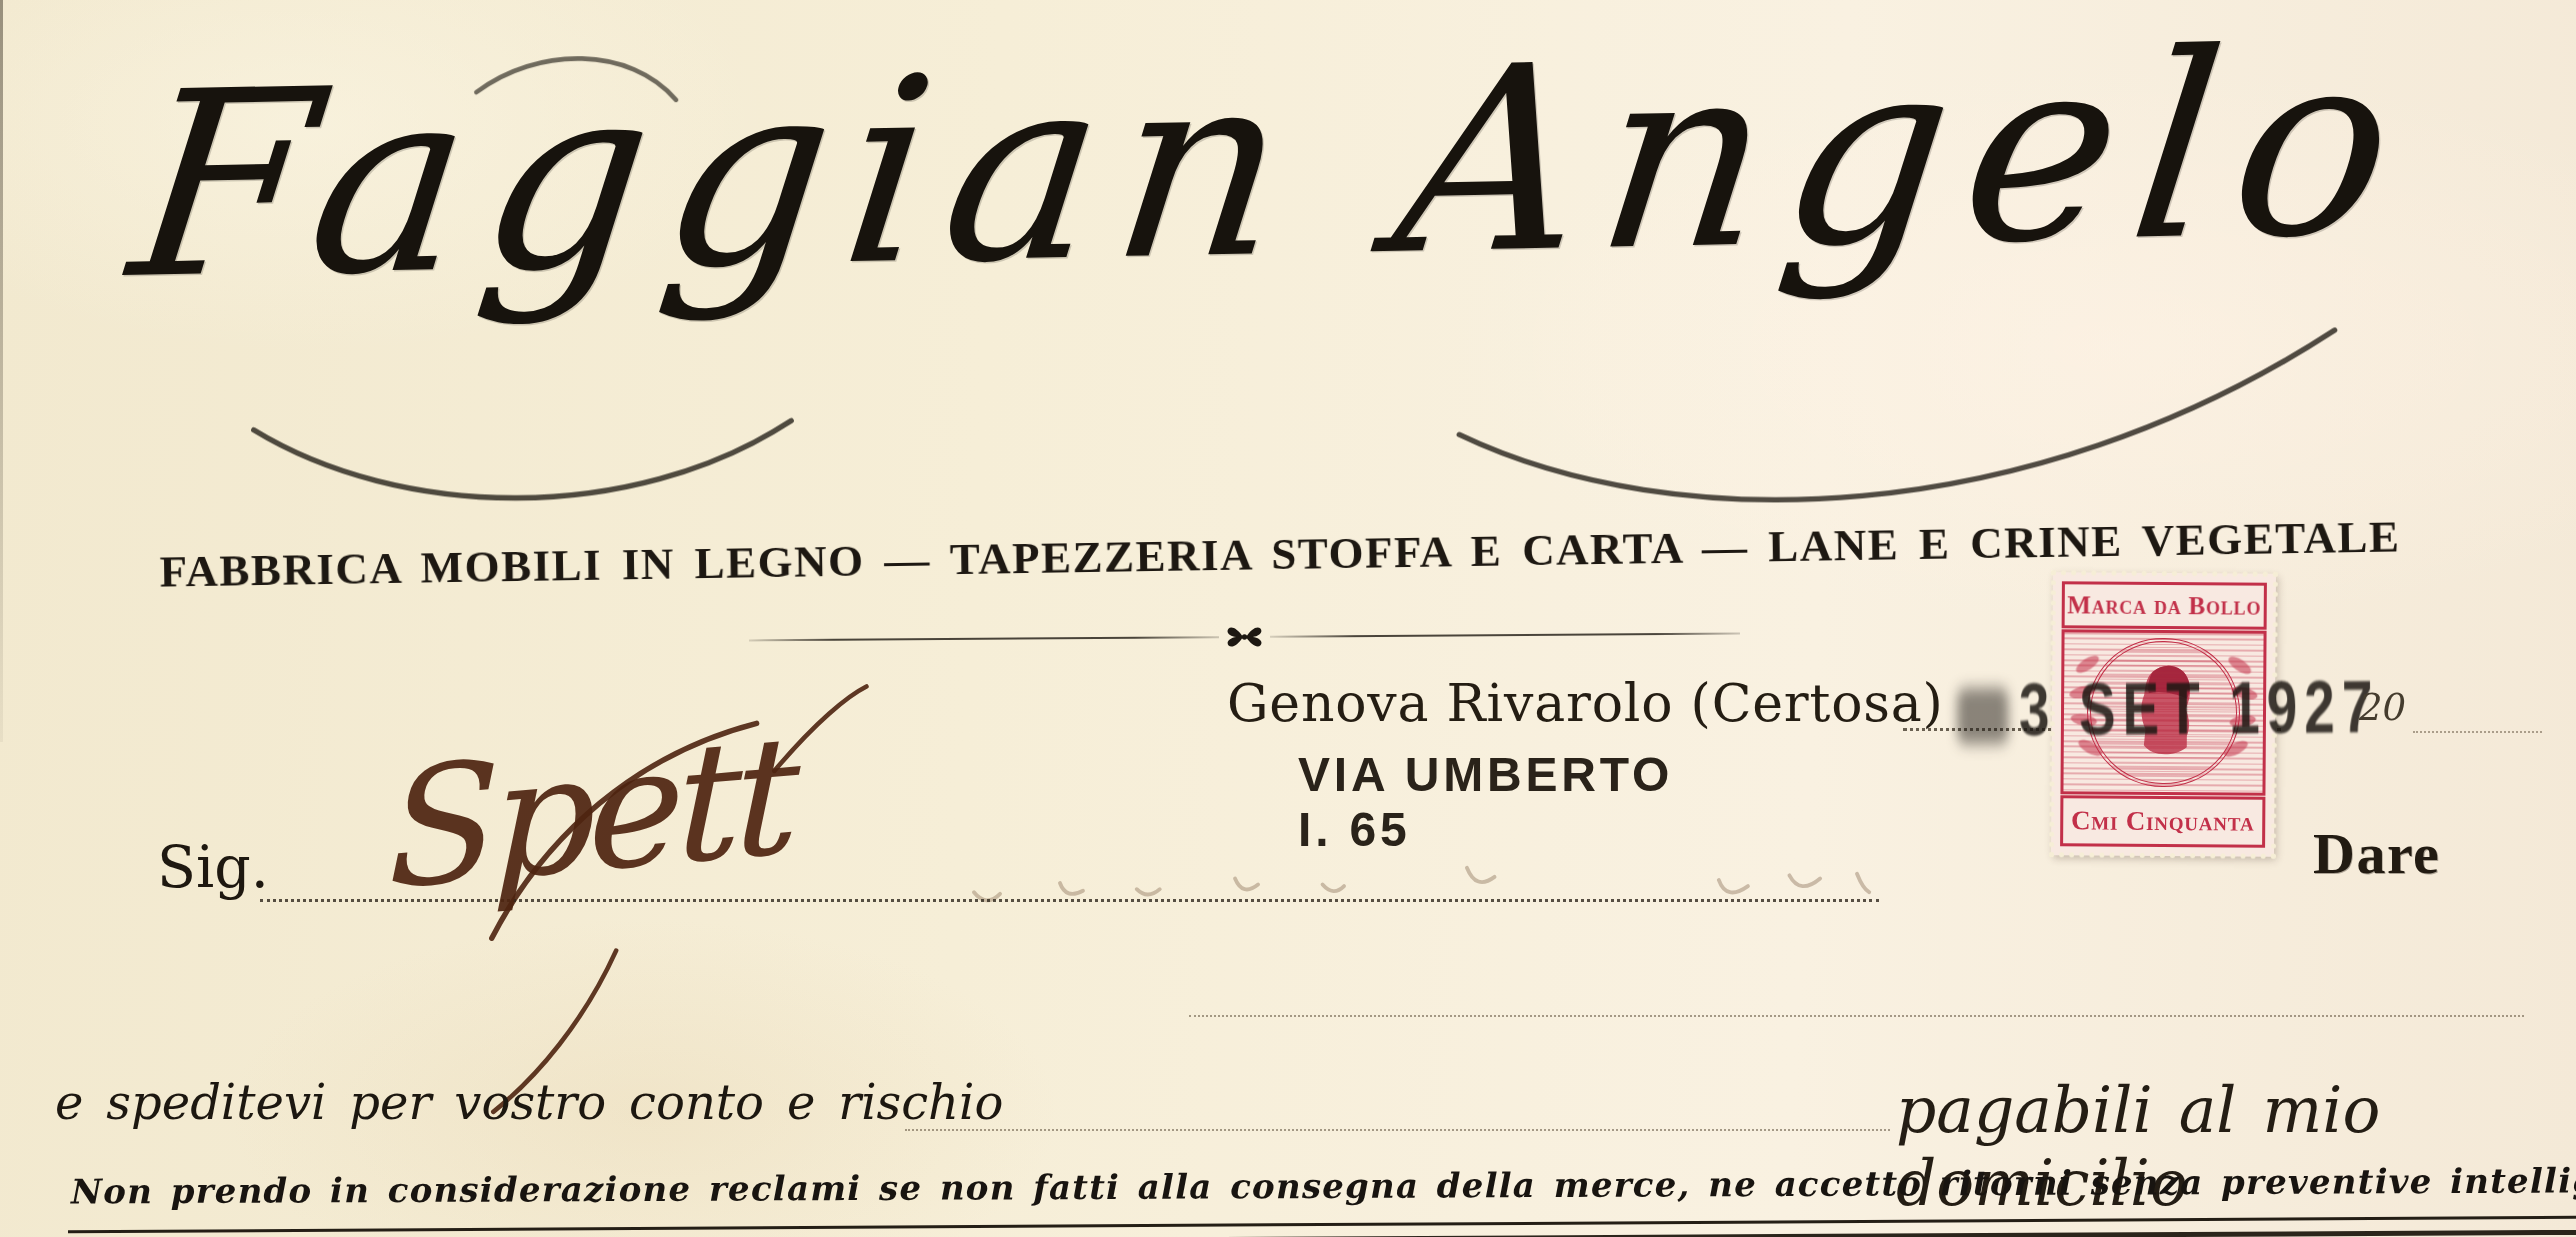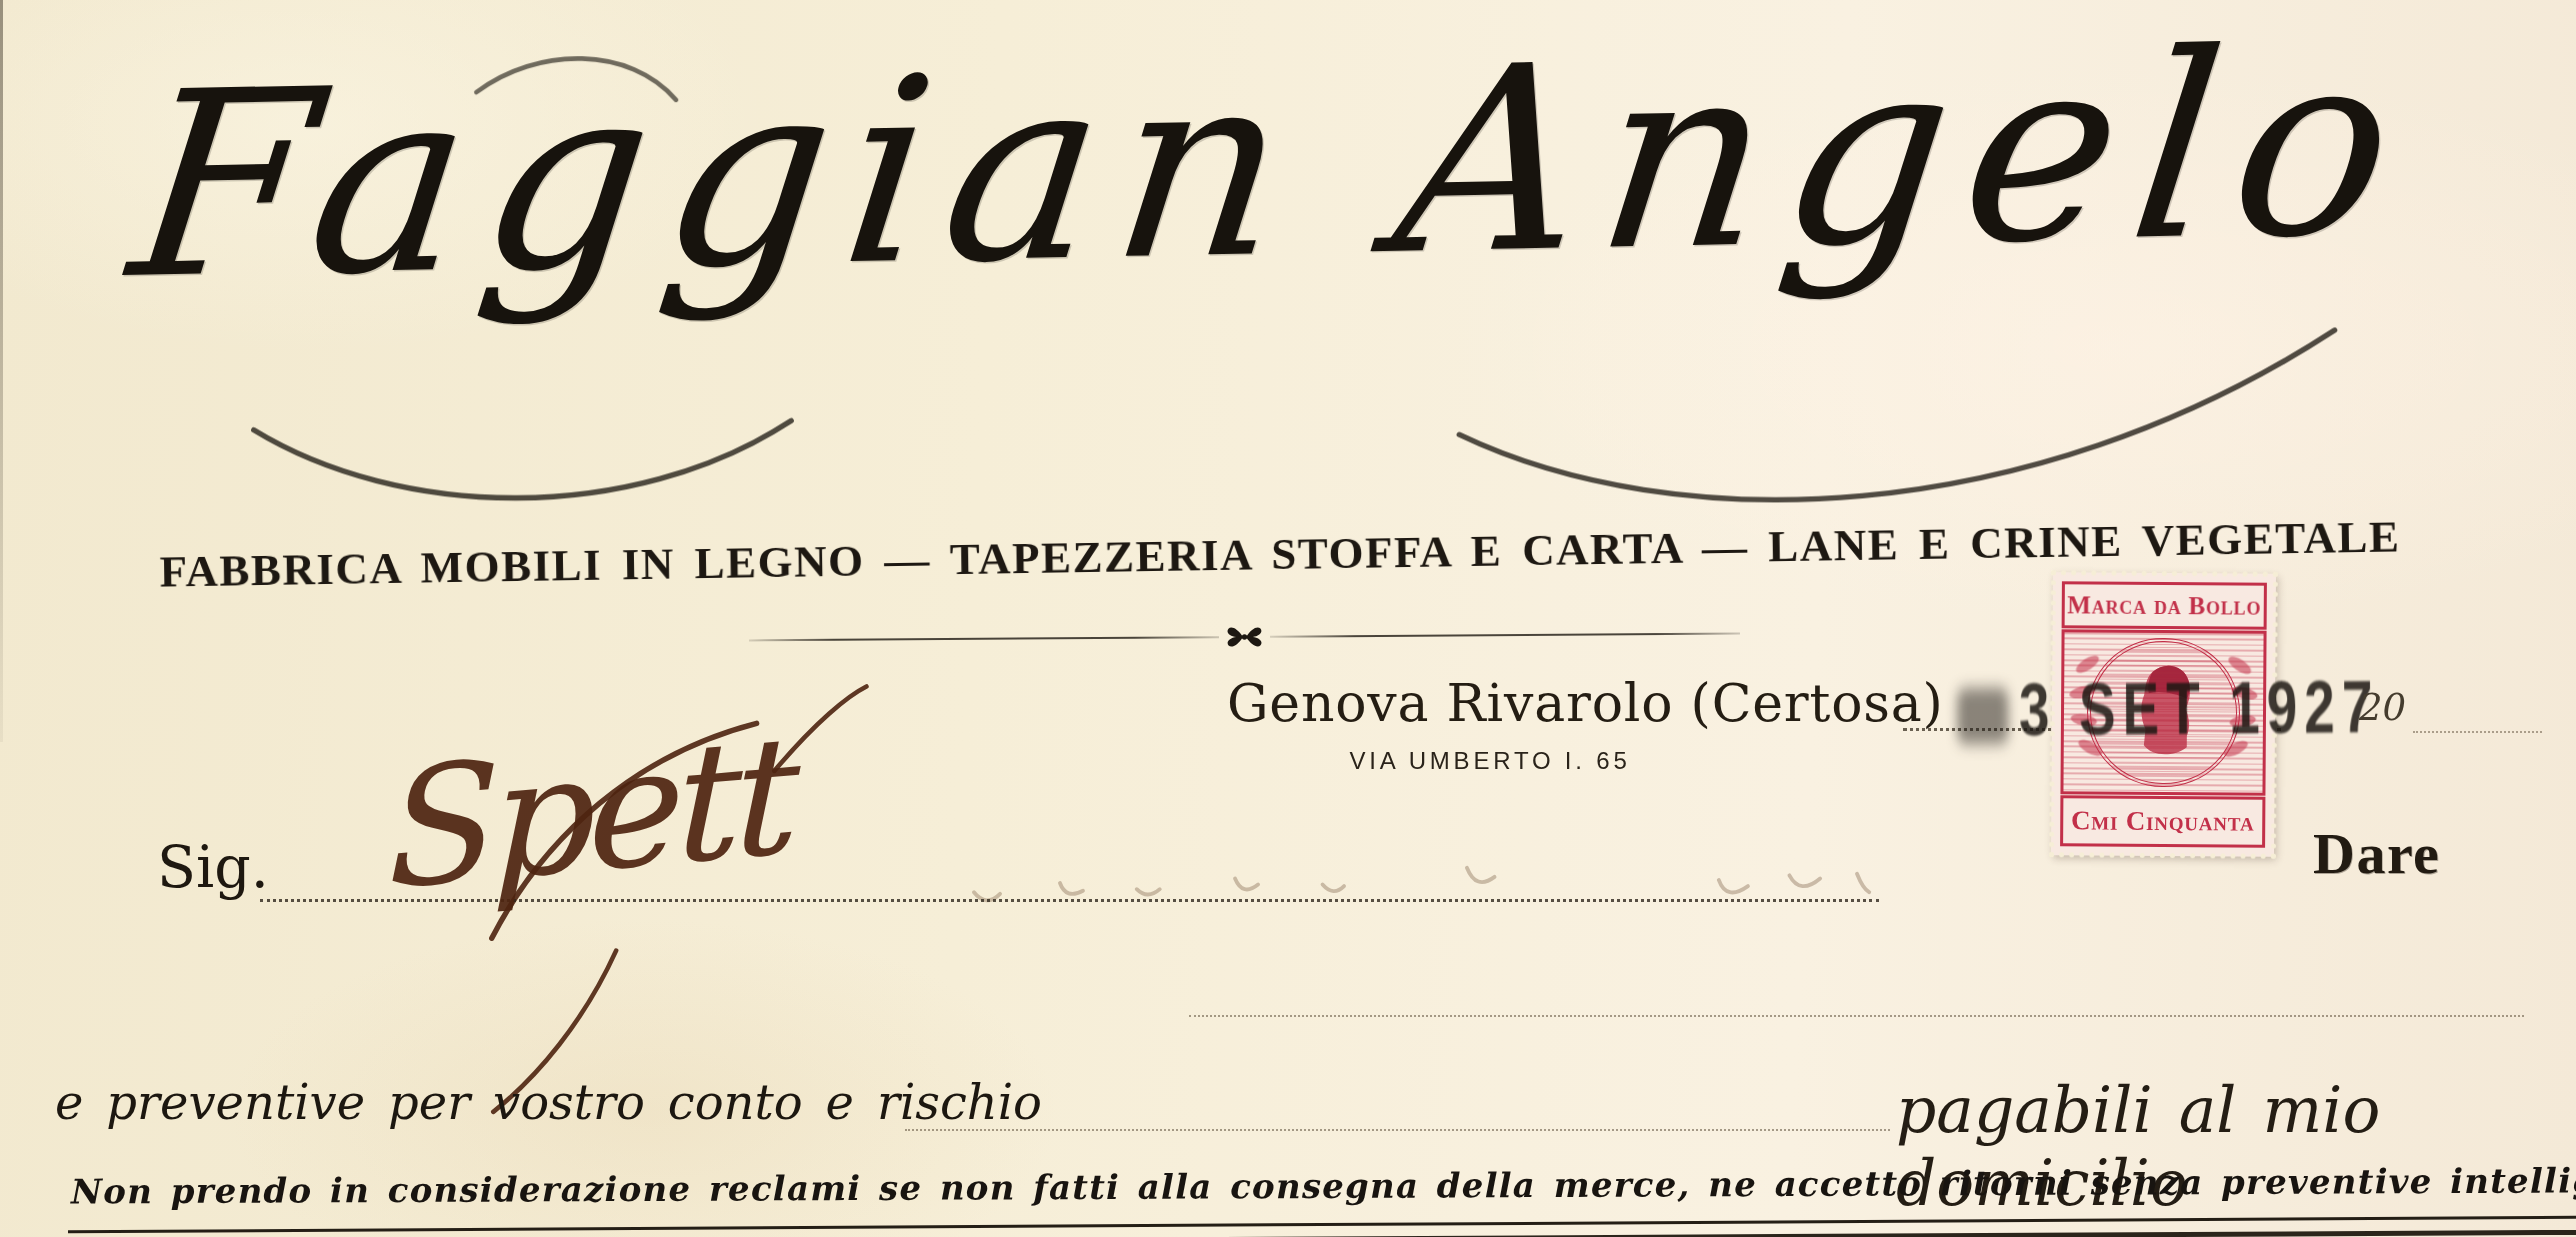--- a/index.html
+++ b/index.html
@@ -30,22 +30,22 @@
     letter-spacing:1.5px;word-spacing:7px;color:#1d1812;white-space:nowrap;
     transform:rotate(-0.9deg);z-index:1;
   }
   .divider{position:absolute;top:624px;left:749px;width:991px;display:flex;align-items:center;transform:rotate(-0.4deg);}
   .divider .dline{flex:1;height:2.3px;background:linear-gradient(90deg,rgba(30,25,18,.15),rgba(30,25,18,.8) 18%,rgba(30,25,18,.8) 82%,rgba(30,25,18,.2));}
   .divider svg{margin:0 7.7px;flex:none;}
   .city-line{position:absolute;left:1227px;top:673px;font-size:52px;color:#241d13;letter-spacing:0.8px;z-index:1;}
   .city-dots{position:absolute;left:1903px;top:728px;width:378px;border-bottom:3.1px dotted rgba(58,48,34,.75);z-index:1;}
   .year-prefix{position:absolute;left:2359px;top:686px;font-style:italic;font-size:37px;color:#453c2e;z-index:5;}
   .year-dots{position:absolute;left:2413px;top:731px;width:129px;border-bottom:2.3px dotted rgba(95,80,60,.5);}
-  .address-line{position:absolute;left:1298px;top:747px;width:384px;text-align:center;
-    font-family:"Liberation Sans",sans-serif;font-weight:400;font-size:24px;letter-spacing:3.8px;color:#2a231a;}
+  .address-line{position:absolute;left:1298px;top:747px;width:384px;text-align:left;
+    font-family:"Liberation Sans",sans-serif;font-weight:700;font-size:48px;letter-spacing:3.8px;color:#2a231a;}
   
   .stamp{position:absolute;left:2052px;top:573px;width:223px;height:283px;background:#f8e9e1;
     z-index:3;box-shadow:1.5px 3.1px 7.7px rgba(70,45,35,.28);outline:5.4px dotted #f6eed6;outline-offset:-3.1px;
     transform:rotate(0.4deg);}
   .stamp-band-top{position:absolute;top:9.2px;left:9.2px;right:9.2px;height:41px;border:3.1px solid #c23049;
     display:flex;align-items:center;justify-content:center;color:#c23049;
     font-family:"Liberation Serif",serif;font-weight:700;font-size:25px;font-variant:small-caps;letter-spacing:0.8px;}
   .stamp-field{position:absolute;top:57px;bottom:61px;left:9.2px;right:9.2px;border:3.1px solid #c23049;
     background:repeating-linear-gradient(180deg,rgba(194,48,73,.34) 0 1.5px,transparent 1.5px 5.4px);overflow:hidden;}
   .stamp-oval{position:absolute;top:4.6px;bottom:4.6px;left:23px;right:23px;border-radius:50%;
@@ -160,21 +160,21 @@
     <span class="ink-smudge"></span><span>3 SET 1927</span>
   </div>
 
   <div class="sig-label">Sig.</div>
   <div class="sig-dots"></div>
   <div class="handwriting">Spett</div>
   <div class="dare-label">Dare</div>
 
   <div class="invoice-dots"></div>
 
-  <div class="shipping-line">e preventive per vostro conto e rischio</div>
+  <div class="shipping-line">e speditevi per vostro conto e rischio</div>
   <div class="shipping-dots"></div>
   <div class="payable-note">pagabili al mio domicilio</div>
 
   <div class="disclaimer-line">Non prendo in considerazione reclami se non fatti alla consegna della merce, ne accetto ritorni senza preventive intelligenze.</div>
 
   <div class="rule-a"></div>
   <div class="rule-b"></div>
 </div>
 
 

